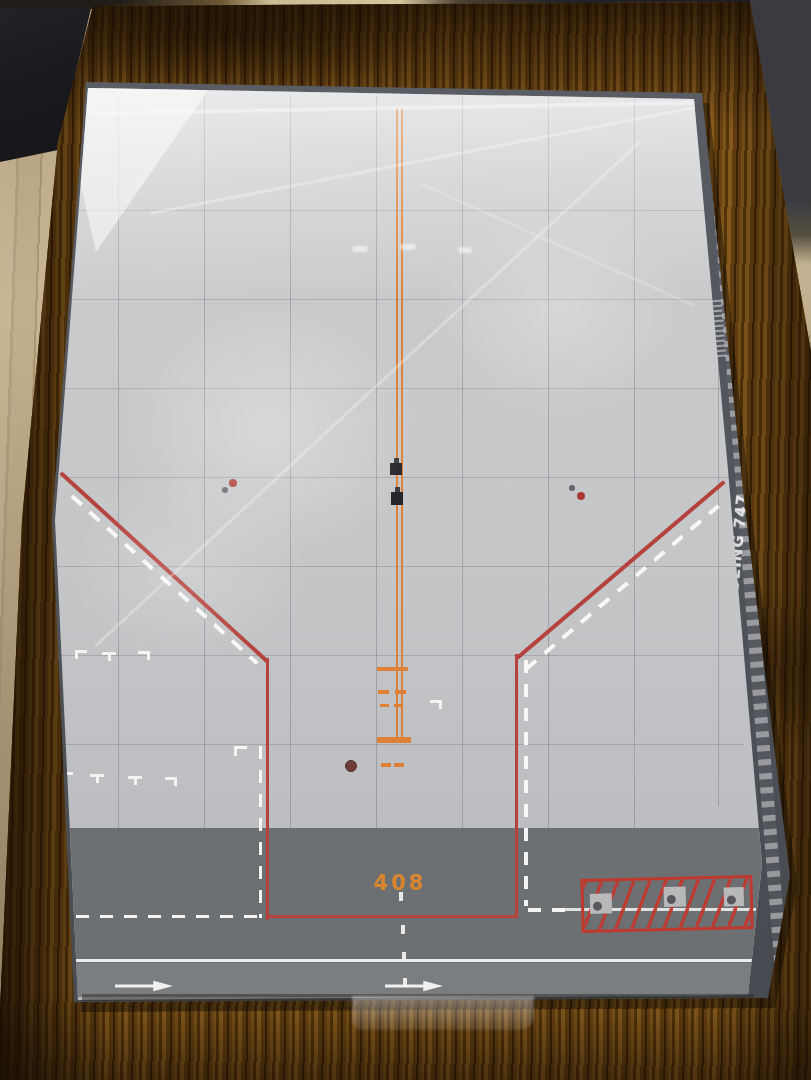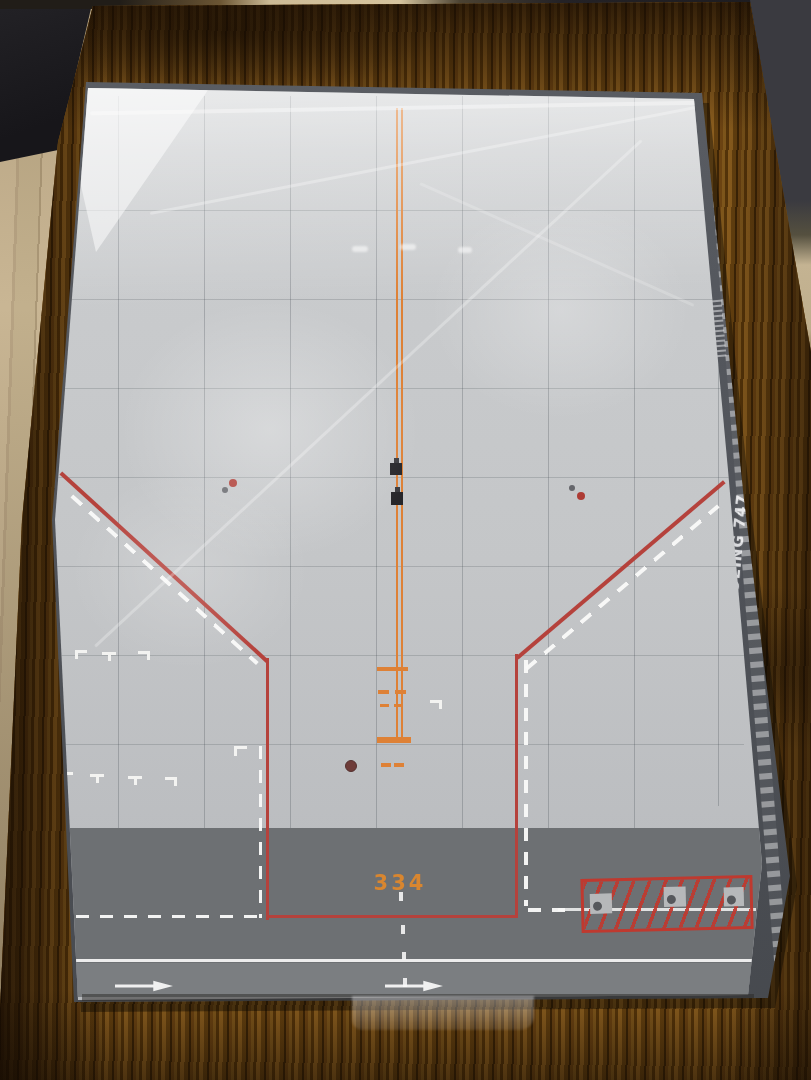--- a/index.html
+++ b/index.html
@@ -226,21 +226,21 @@
         </div>
       <div class="abs" style="left:430px;top:700px">
           <i class="cm-bar" style="width:12px"></i>
           <i class="cm-stem" style="left:9px;top:3px;height:6px"></i>
         </div>
       <div class="abs" style="left:234px;top:746px">
           <i class="cm-bar" style="width:13px"></i>
           <i class="cm-stem" style="left:0;top:3px;height:7px"></i>
         </div>
 
-      <div class="abs stand-number">334</div>
+      <div class="abs stand-number">408</div>
 
       <div class="abs" style="left:399px;top:892px;width:4px;height:9px;background:rgba(245,245,245,.9)"></div>
       <div class="abs" style="left:401px;top:925px;width:4px;height:9px;background:rgba(245,245,245,.9)"></div>
       <div class="abs" style="left:402px;top:952px;width:4px;height:8px;background:rgba(245,245,245,.9)"></div>
       <div class="abs" style="left:403px;top:978px;width:4px;height:9px;background:rgba(245,245,245,.9)"></div>
 
       <div class="abs arrow" style="left:115px;top:980px"></div>
       <div class="abs arrow" style="left:385px;top:980px"></div>
 
       <div class="abs hatch">

